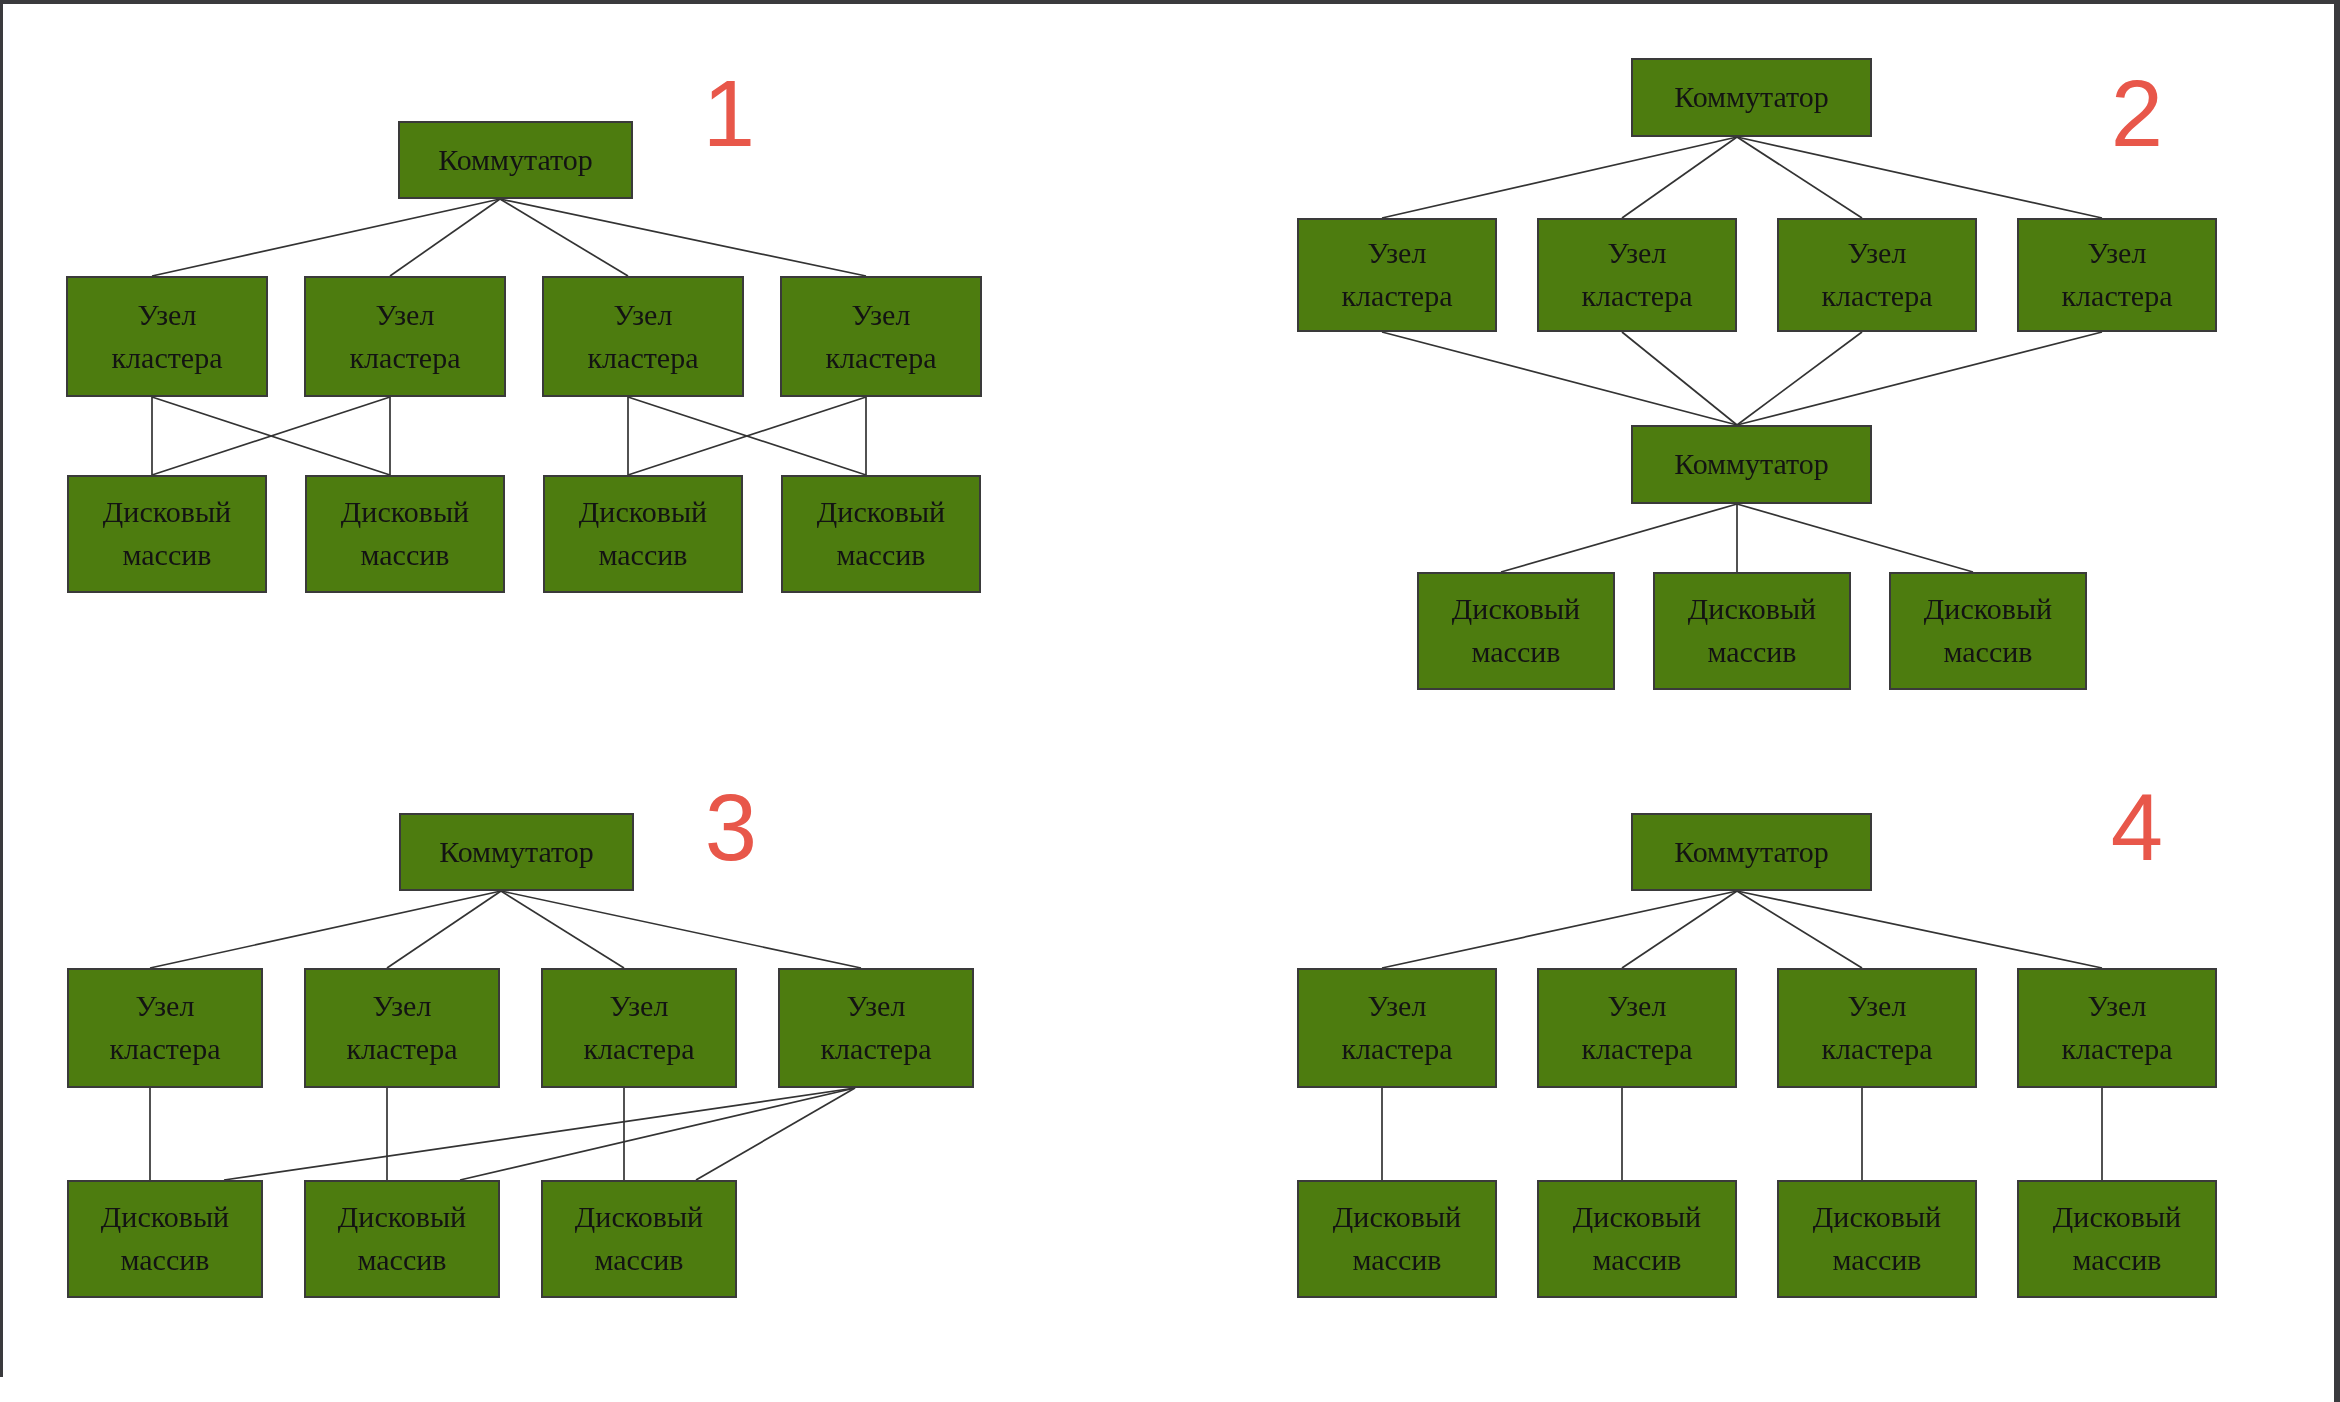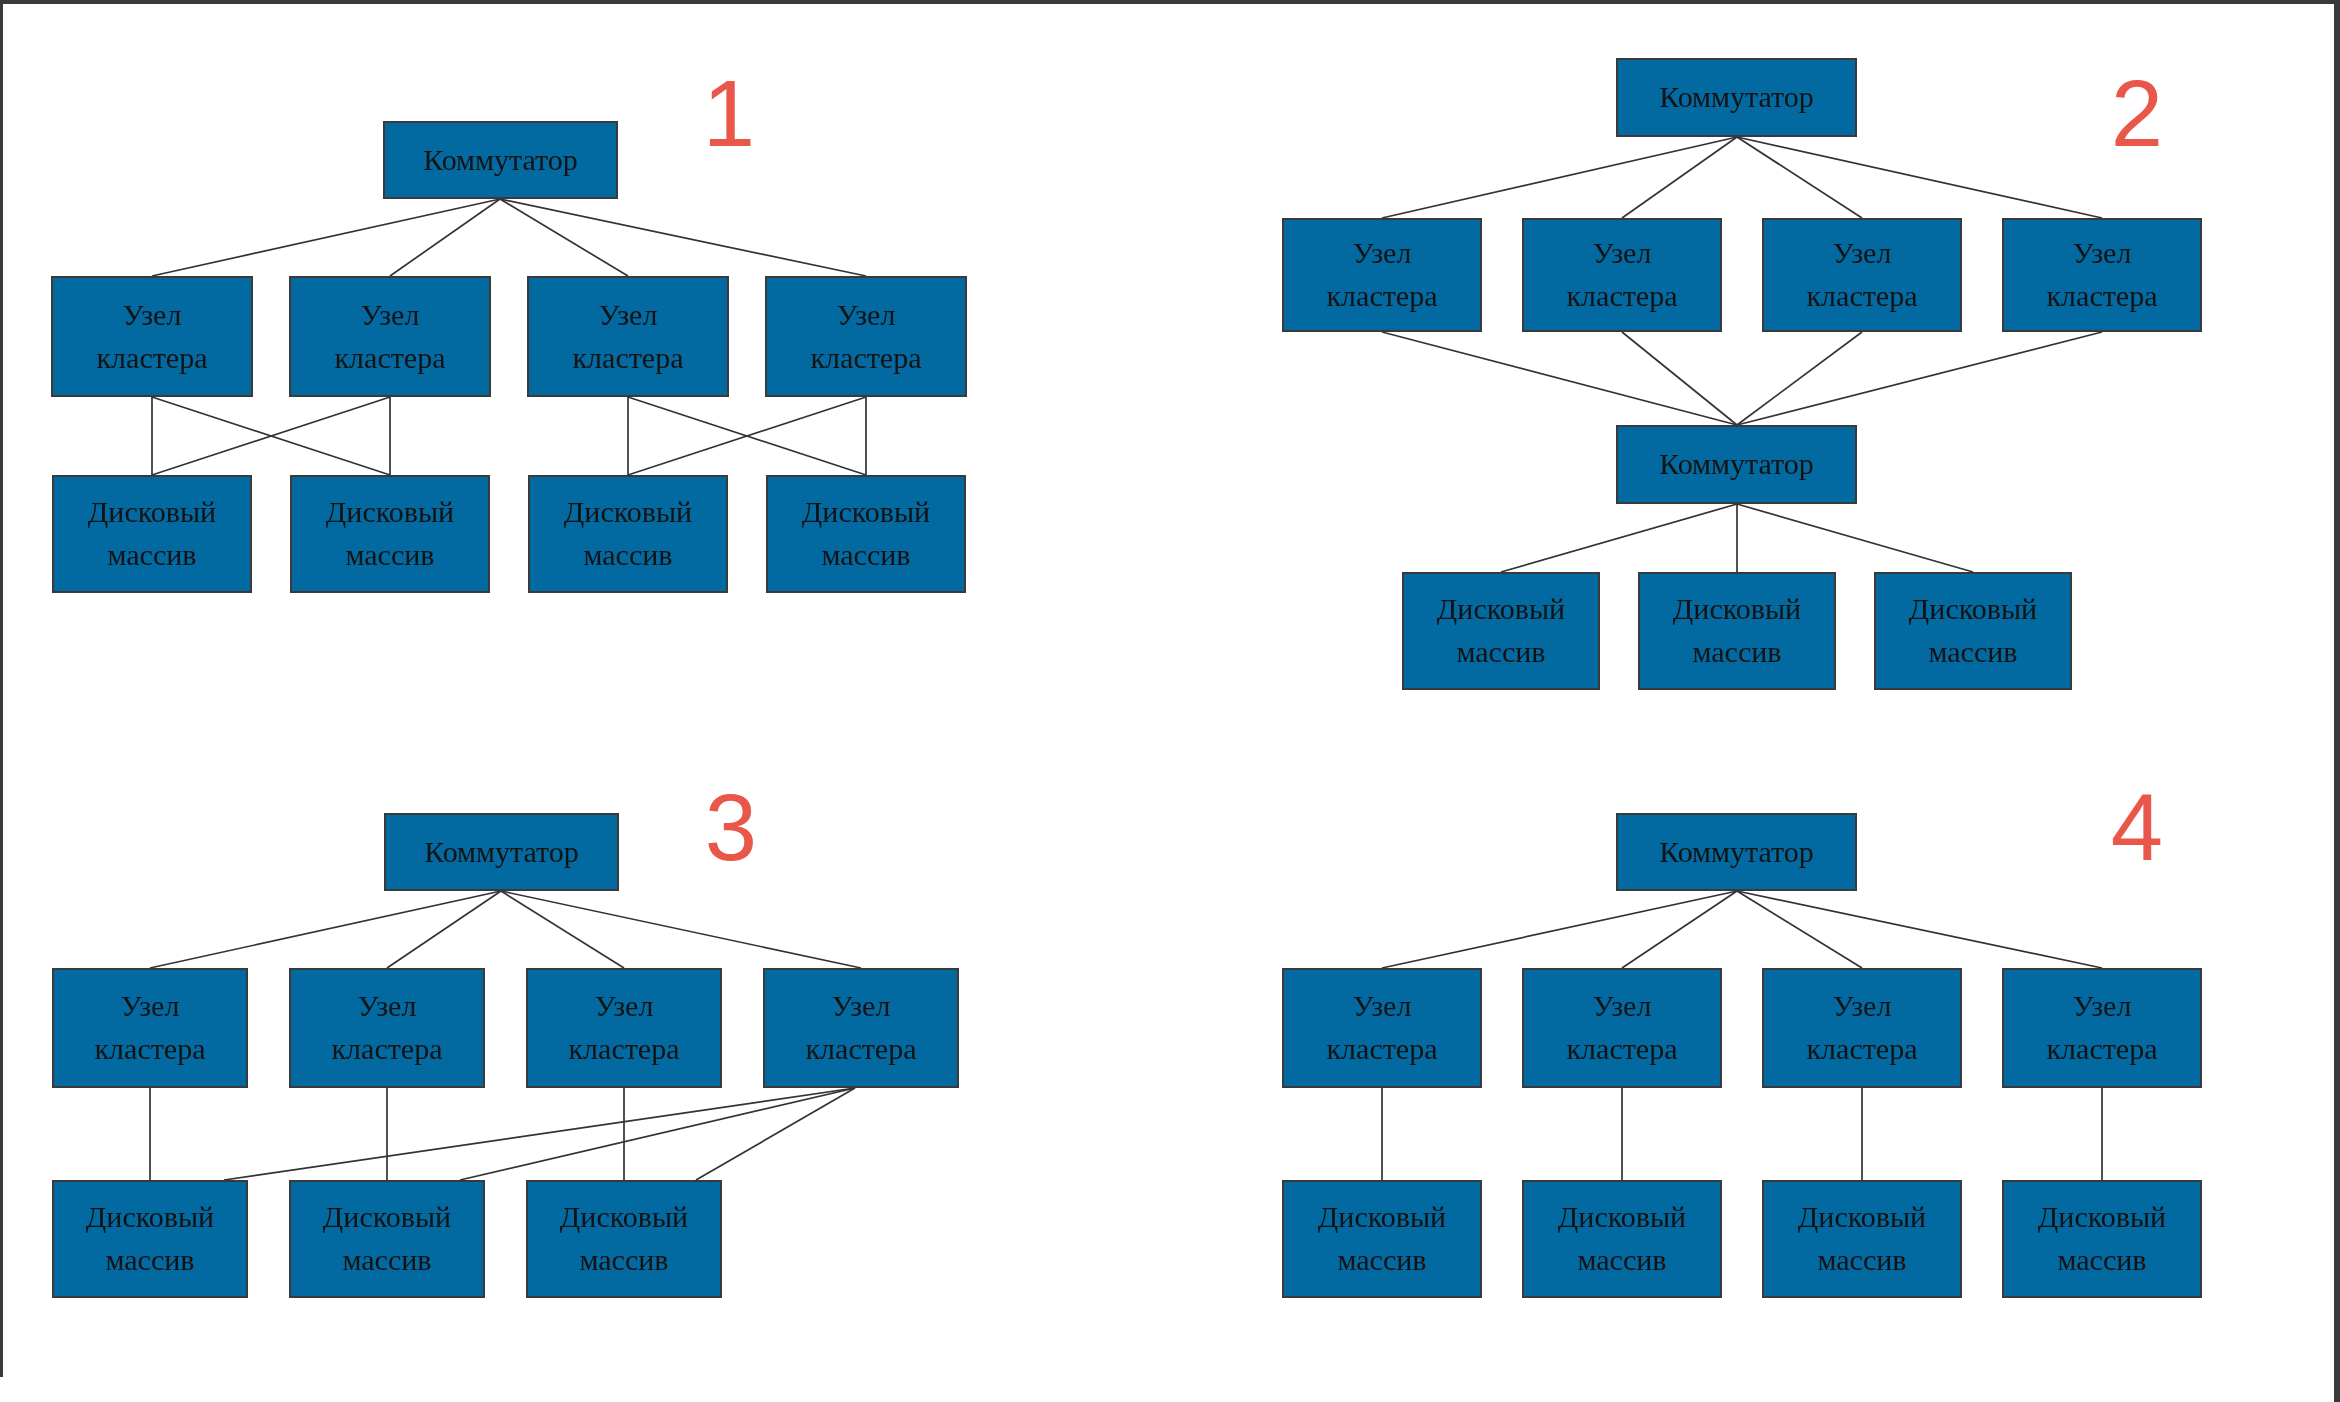--- a/index.html
+++ b/index.html
@@ -2,22 +2,22 @@
 <html><head>
 <meta charset="utf-8">
 <style>
   html,body{margin:0;padding:0;background:#fff;}
   #screen{position:relative;width:2340px;height:1402px;background:#ffffff;overflow:hidden;
           font-family:"Liberation Serif", serif;}
   .edge{position:absolute;background:#3a3a3d;}
   .wires{position:absolute;left:0;top:0;z-index:1;}
   .wires line{stroke:#333333;stroke-width:1.7;}
   .diagram{position:absolute;left:0;top:0;width:100%;height:100%;z-index:2;pointer-events:none;}
-  .box{position:absolute;background:#0369a1;border:2px solid #3a3a3a;box-sizing:border-box;
-       display:flex;align-items:center;justify-content:center;}
+  .box{position:absolute;background:#4d7c0f;border:2px solid #3a3a3a;box-sizing:border-box;
+       display:flex;align-items:center;justify-content:center;margin-left:15px;}
   .box-label{font-size:30px;line-height:1.42;color:#131313;text-align:center;white-space:pre-line;}
   .numeral{position:absolute;width:90px;text-align:center;color:#e8574a;
            font-family:"Liberation Sans", sans-serif;font-size:94px;line-height:84px;font-weight:400;}
 </style>
 </head>
 <body>
 
 <div id="screen">
 
   <div class="edge" style="left:0;top:0;width:2340px;height:4px"></div>

